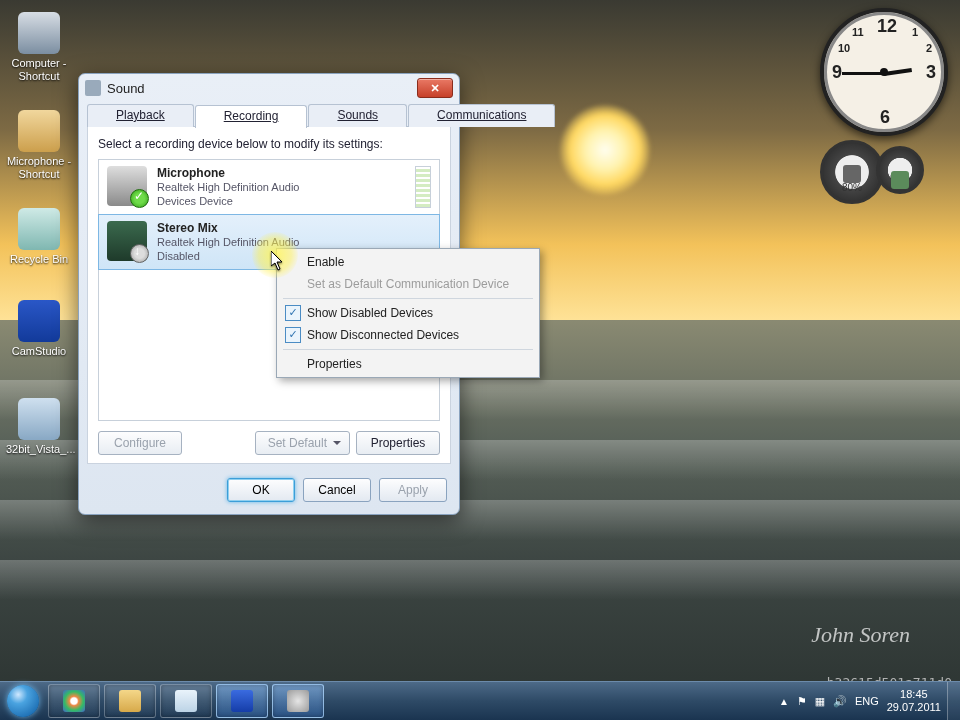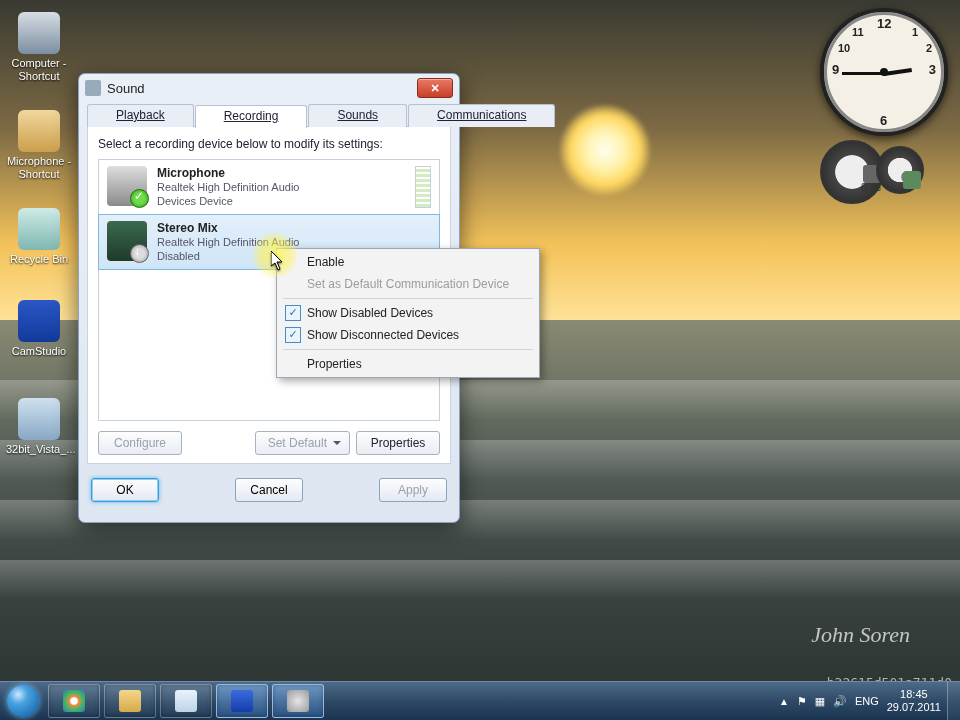--- a/index.html
+++ b/index.html
@@ -10,26 +10,26 @@
   .wave{position:absolute;left:0;right:0;height:40px;background:linear-gradient(to bottom,rgba(255,255,255,0.25),rgba(255,255,255,0));}
   .w1{top:380px}.w2{top:440px}.w3{top:500px}.w4{top:560px}
   .sig{position:absolute;right:50px;bottom:72px;color:rgba(255,255,255,0.7);font-style:italic;font-family:cursive;font-size:22px;}
   .hash{position:absolute;right:8px;bottom:30px;color:rgba(200,200,200,0.85);font-size:13px;font-family:Consolas,monospace;}
   
   .dicon{position:absolute;width:66px;text-align:center;color:#fff;text-shadow:0 1px 2px #000;cursor:default;}
   .dicon .ibox{width:42px;height:42px;margin:0 auto 3px;border-radius:6px;position:relative;}
   .dicon .lbl{font-size:11px;line-height:13px;}
   
   .clock{position:absolute;left:820px;top:8px;width:120px;height:120px;border-radius:50%;background:#f5f0e6;border:4px solid #222;box-shadow:0 3px 8px rgba(0,0,0,0.6),inset 0 0 0 3px #888;}
-  .clock .num{position:absolute;font-weight:bold;font-size:13px;color:#222;}
+  .clock .num{position:absolute;font-weight:bold;font-size:18px;color:#222;}
   .clock .hand{position:absolute;left:50%;top:50%;background:#111;transform-origin:left center;}
   .clock .cap{position:absolute;left:50%;top:50%;width:8px;height:8px;margin:-4px 0 0 -4px;background:#111;border-radius:50%;}
   
   .cpu{position:absolute;left:820px;top:140px;display:flex;}
-  .gauge{width:64px;height:64px;border-radius:50%;background:radial-gradient(circle,#eee 40%,#444 42%,#222 100%);border:3px solid #333;position:relative;color:#333;font-size:10px;display:flex;align-items:flex-end;justify-content:flex-end;padding-bottom:8px;box-sizing:border-box;}
+  .gauge{width:64px;height:64px;border-radius:50%;background:radial-gradient(circle,#eee 40%,#444 42%,#222 100%);border:3px solid #333;position:relative;color:#333;font-size:10px;display:flex;align-items:flex-end;justify-content:center;padding-bottom:8px;box-sizing:border-box;}
   .gauge .ico{position:absolute;top:22px;width:18px;height:18px;background:#666;border-radius:3px;}
   .gauge.small{width:48px;height:48px;margin-left:-8px;margin-top:6px;}
   
   .taskbar{position:absolute;left:0;right:0;bottom:0;height:38px;background:linear-gradient(to bottom,#4d6a88 0%,#2e4a66 50%,#1a3450 100%);border-top:1px solid #6c8bab;display:flex;align-items:center;}
   .start{width:46px;height:38px;display:flex;align-items:center;justify-content:center;}
   .orb{width:32px;height:32px;border-radius:50%;background:radial-gradient(circle at 35% 30%,#cfe8ff 0%,#4aa3e0 30%,#0a58a0 100%);box-shadow:0 0 6px rgba(120,200,255,0.8);position:relative;}
   .tbtn{width:50px;height:32px;margin:0 2px;border:1px solid rgba(255,255,255,0.25);border-radius:3px;background:linear-gradient(to bottom,rgba(255,255,255,0.15),rgba(255,255,255,0.02));display:flex;align-items:center;justify-content:center;box-shadow:inset 0 0 4px rgba(0,0,0,0.3);}
   .tbtn.active{background:linear-gradient(to bottom,rgba(150,200,255,0.5),rgba(60,120,200,0.4));border-color:rgba(180,220,255,0.7);}
   .tbtn .ic{width:22px;height:22px;border-radius:3px;}
   .tray{margin-left:auto;display:flex;align-items:center;color:#fff;gap:8px;padding-right:6px;font-size:11px;}
@@ -56,21 +56,21 @@
   .dev .meter{width:14px;height:40px;border:1px solid #c7d0da;background:repeating-linear-gradient(to top,#d4ecc2 0 3px,#fff 3px 5px);margin-left:6px;}
   .badge{position:absolute;right:-2px;bottom:-2px;width:17px;height:17px;border-radius:50%;}
   .badge.ok{background:radial-gradient(circle,#6fdc4a 40%,#2e9c14 100%);border:1px solid #1e6e0c;}
   .badge.down{background:radial-gradient(circle,#ddd 40%,#999 100%);border:1px solid #666;}
   .badge .mk{position:absolute;color:#fff;font-size:12px;left:3px;top:-1px;}
   .panel .row{display:flex;margin-top:10px;gap:6px;}
   .pbtn{border:1px solid #a6b2c1;background:linear-gradient(to bottom,#fdfdfe,#e8edf3);padding:4px 12px;border-radius:3px;color:#223;min-width:58px;text-align:center;}
   .pbtn.disabled{color:#9aa2ad;}
   .pbtn.dd{padding-right:22px;position:relative;}
   .pbtn.dd:after{content:"";position:absolute;right:8px;top:9px;border:4px solid transparent;border-top-color:#556;}
-  .dlgbtns{display:flex;justify-content:space-between;gap:8px;padding:6px 12px 20px;}
+  .dlgbtns{display:flex;justify-content:flex-end;gap:8px;padding:6px 12px 12px;}
   .dbtn{border:1px solid #8aa3bf;background:linear-gradient(to bottom,#fdfdfe,#e3e9f1);padding:4px 0;width:66px;text-align:center;border-radius:3px;}
   .dbtn.default{border:1px solid #3c9ed8;box-shadow:0 0 0 1px #8fd0f0 inset,0 0 4px #64b8e8;}
   .dbtn.disabled{color:#9aa2ad;}
   
   .ctx{position:absolute;left:276px;top:248px;width:262px;background:#f3f3f3;border:1px solid #9aa8b6;box-shadow:3px 3px 8px rgba(0,0,0,0.35);padding:2px 0;}
   .ctx .mi{padding:4px 10px 4px 30px;color:#222;position:relative;}
   .ctx .mi.disabled{color:#9c9c9c;}
   .ctx .sep{height:1px;background:#cfd6de;margin:3px 6px;}
   .ctx .chk{position:absolute;left:8px;top:3px;width:14px;height:14px;border:1px solid #4b8cc4;background:#eaf4fc;color:#2d72b0;font-size:11px;text-align:center;line-height:13px;}
   

